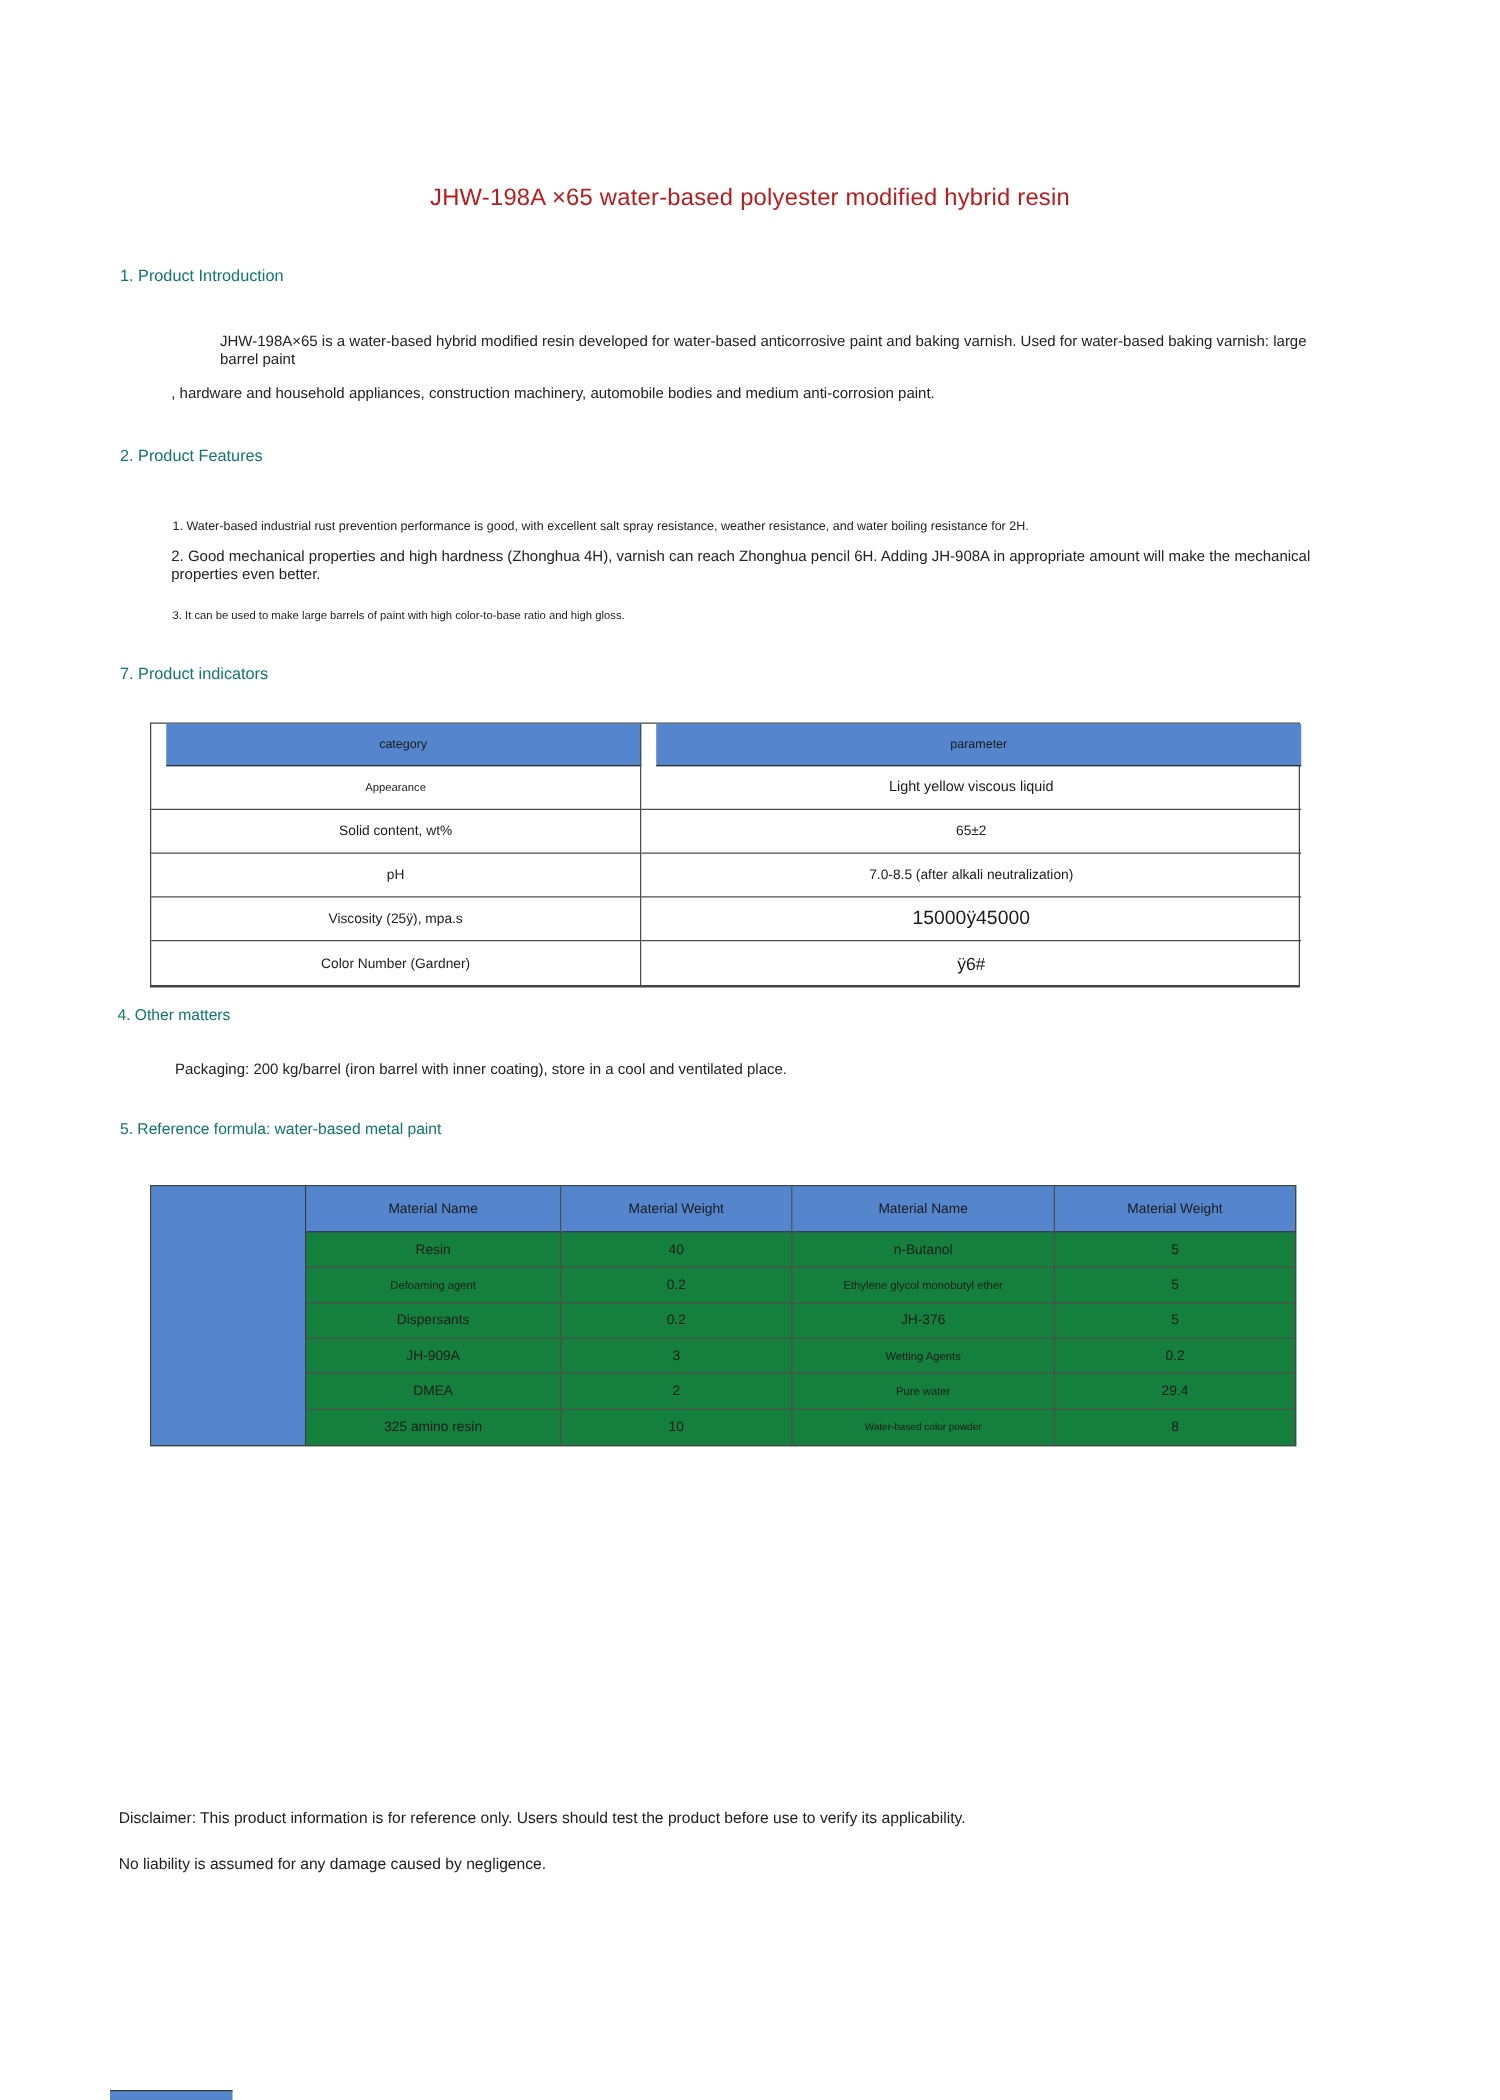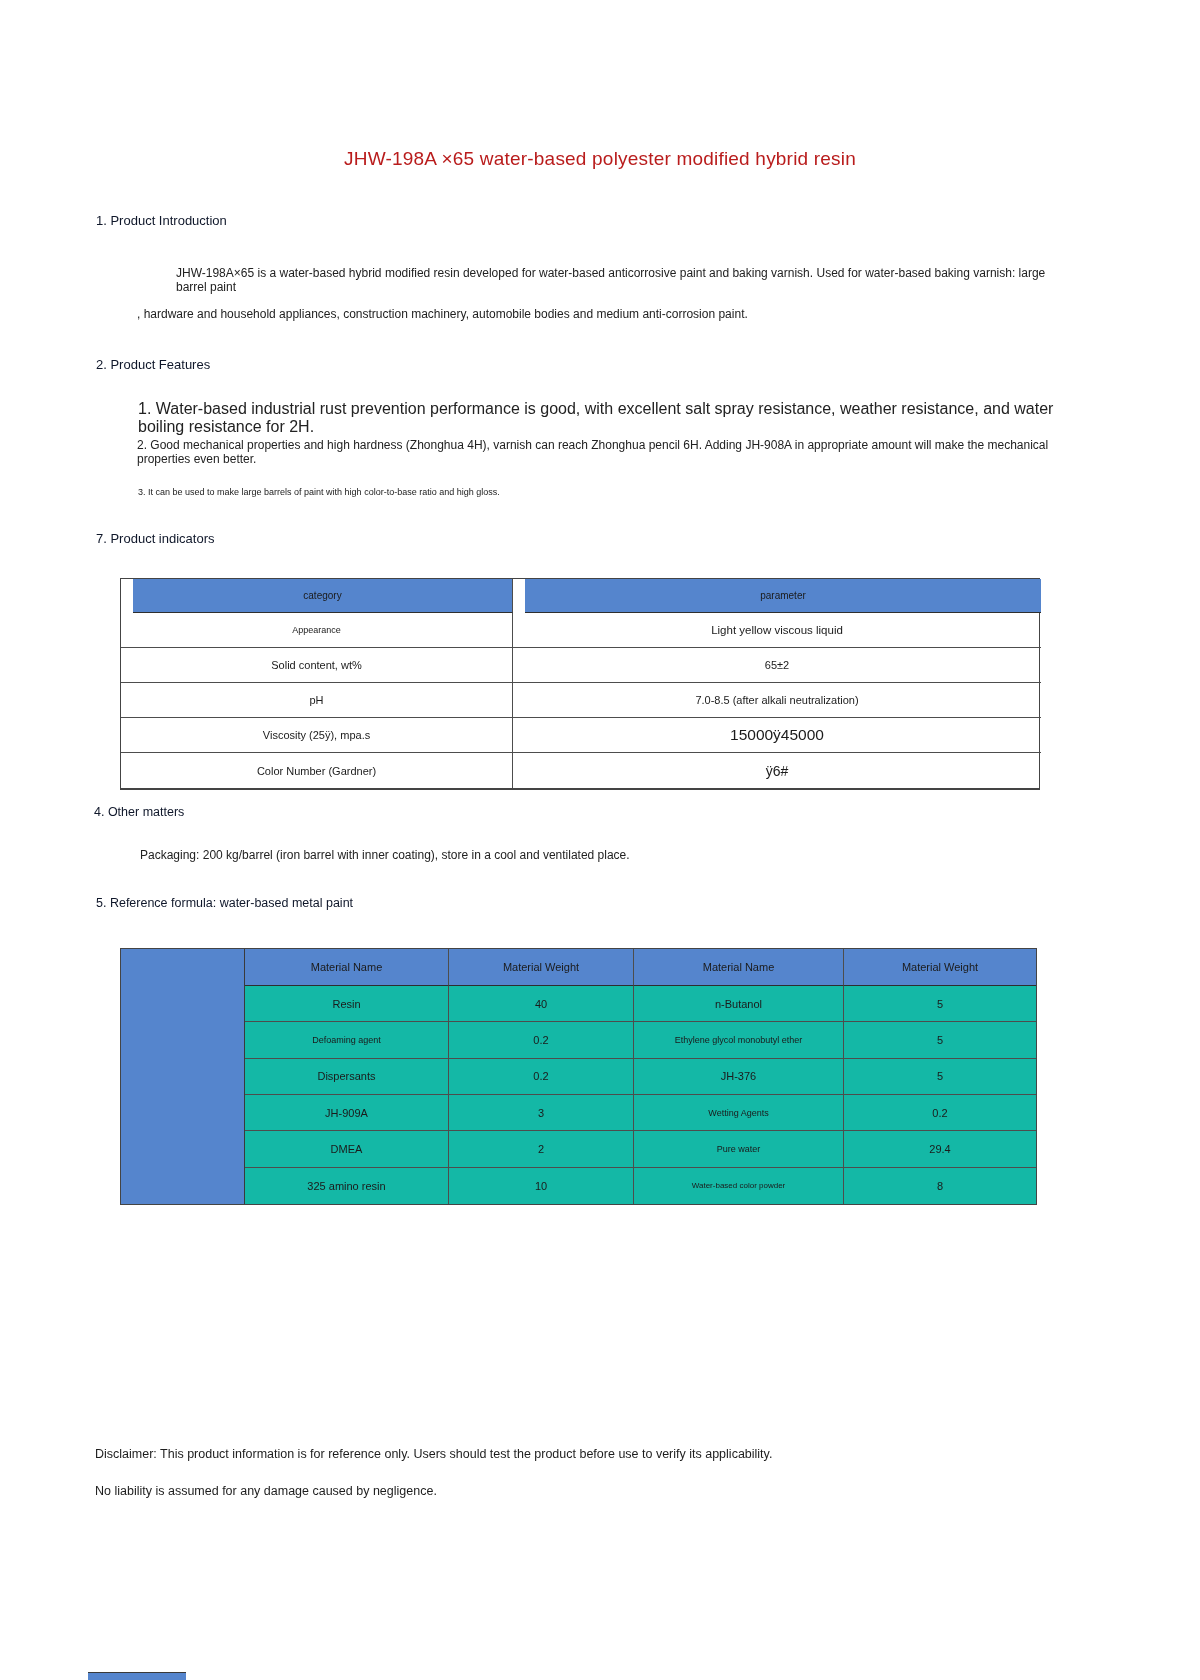--- a/index.html
+++ b/index.html
@@ -5,58 +5,58 @@
   html,body{margin:0;padding:0;background:#ffffff;}
   .page{
     position:relative;width:1200px;height:1680px;background:#ffffff;
     font-family:"Liberation Sans","DejaVu Sans",sans-serif;color:#1d1d1d;overflow:hidden;
   }
   .abs{position:absolute;}
   .title{
     left:0;top:148px;width:1200px;text-align:center;
     font-size:19px;font-weight:400;color:#b91c1c;letter-spacing:.2px;
   }
-  .heading{font-size:13px;color:#0f172a;}
+  .heading{font-size:13px;color:#0f766e;}
   .para{font-size:12px;color:#222;}
   
   .t1{
     left:120px;top:578px;width:920px;height:212px;
     display:grid;grid-template-columns:392px 528px;grid-template-rows:34px repeat(5,1fr);
     border:1px solid #444;border-bottom-width:2px;box-sizing:border-box;background:#fff;
   }
   .t1 .cell{
     display:flex;align-items:center;justify-content:center;text-align:center;
     border-right:1px solid #4d4d4d;border-bottom:1px solid #4d4d4d;
     box-sizing:border-box;padding:0 6px;color:#1b1b1b;
   }
   .t1 .cell.lastcol{border-right:none;}
   .t1 .cell.lastrow{border-bottom:none;}
   .t1 .th{background:var(--blue);border-bottom:1px solid #2e2e2e;font-size:10px;margin-left:12px;}
   
   .t2{
-    left:120px;top:948px;width:917px;height:257px;
-    display:flex;border:1px solid #444;box-sizing:border-box;background:#14b8a6;
+    left:120px;top:948px;width:917px;height:209px;
+    display:flex;border:1px solid #444;box-sizing:border-box;background:#15803d;
   }
   .t2 .legendcol{width:126px;background:var(--blue);border-right:1px solid #3a3a3a;box-sizing:border-box;}
   .t2 .gridpart{
     flex:1;display:grid;grid-template-columns:204px 185px 210px 192px;
     grid-template-rows:37px repeat(6,1fr);
   }
   .t2 .cell{
     display:flex;align-items:center;justify-content:center;text-align:center;
     border-right:1px solid #4d4d4d;border-bottom:1px solid #4d4d4d;
     box-sizing:border-box;padding:0 4px;color:#1b1b1b;
   }
   .t2 .cell.lastcol{border-right:none;}
   .t2 .cell.lastrow{border-bottom:none;}
   .t2 .th{background:var(--blue);border-bottom:1px solid #2e2e2e;font-size:11px;}
   
   .fs-xs{font-size:8px;}
   .fs-sm{font-size:9px;}
-  .fs-s10{font-size:16px;}
+  .fs-s10{font-size:10px;margin-top:16px;}
   .fs-md{font-size:11px;}
   .fs-md2{font-size:11.5px;}
   .fs-lg{font-size:15.5px;}
   .fs-lg2{font-size:14px;}
   .disclaimer{font-size:12.5px;color:#1d1d1d;}
   .bottom-fragment{
     left:88px;top:1672px;width:98px;height:8px;background:var(--blue);
     border-top:1px solid #3a3a3a;
   }
   :root{--blue:#5585CD;}

